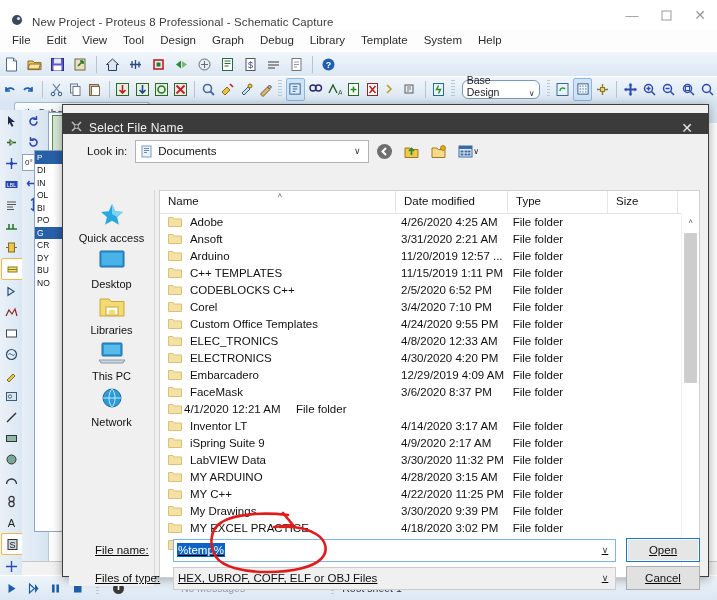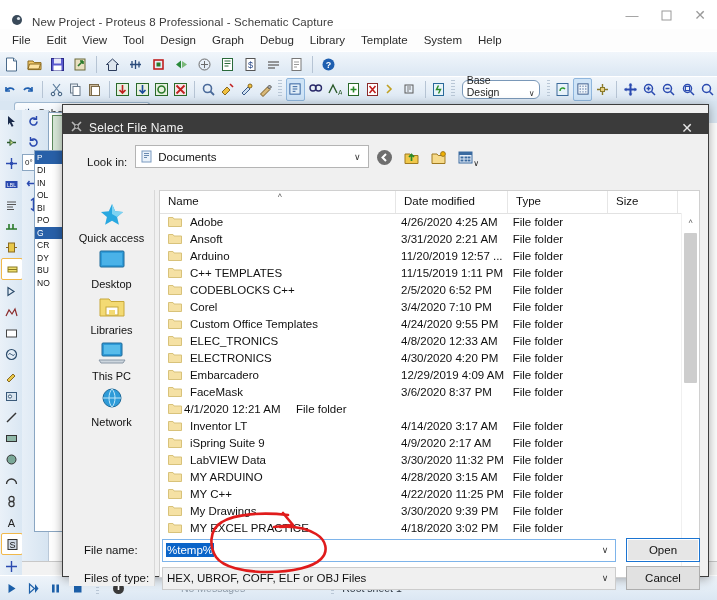--- a/index.html
+++ b/index.html
@@ -84,21 +84,21 @@
     position:absolute;left:62px;top:104px;width:645px;height:471px;
     background:#f0f0f0;border:1px solid #3d3d3d;
     box-shadow:0 2px 10px rgba(0,0,0,.35);
   }
   .dlg-title{height:29px;background:#3b3b3b;display:flex;align-items:center;color:#f2f2f2;margin-top:8px;}
   .dlg-ico{width:26px;text-align:center;font-size:12px;color:#c9c9c9;}
   .dlg-title-text{font-size:12px;letter-spacing:.2px;}
   .dlg-x{margin-left:auto;width:42px;height:29px;display:flex;align-items:center;justify-content:center;font-size:14px;color:#e8e8e8;}
   .dlg-body{position:absolute;left:0;right:0;top:29px;bottom:0;background:#f0f0f0;}
   
-  .lookin{display:flex;align-items:flex-end;height:34px;padding-left:24px;}
+  .lookin{display:flex;align-items:center;height:34px;padding-left:24px;}
   .lookin-label{font-size:11.5px;color:#1b1b1b;margin-right:8px;}
   .lookin-combo{
     width:228px;height:21px;background:#fff;border:1px solid #b4b4b4;
     display:flex;align-items:center;padding:0 2px;
   }
   .lookin-combo .folder-ico{width:16px;height:15px;display:flex;align-items:center;justify-content:center;}
   .lookin-combo .lv{flex:1;font-size:11.5px;color:#111;padding-left:4px;}
   .lookin-combo .lar{width:18px;text-align:center;font-size:9px;color:#333;}
   .nav-ico{width:24px;height:22px;display:flex;align-items:center;justify-content:center;margin-left:3px;}
   
@@ -124,21 +124,21 @@
   .frow .fn{width:212px;padding-left:6px;white-space:nowrap;overflow:hidden;}
   .frow .fd{width:112px;}
   .frow .ft{width:100px;}
   .frow .fs{width:70px;}
   
   .fl-sb{position:absolute;right:0;top:22px;bottom:0;width:17px;background:#fff;border-left:1px solid #f0f0f0;}
   .sb-arrow{height:17px;display:flex;align-items:center;justify-content:center;font-size:8px;color:#606060;}
   .sb-thumb{position:absolute;left:2px;right:2px;top:20px;height:150px;background:#cdcdcd;border-radius:1px;}
   .sb-down{position:absolute;bottom:0;left:0;right:0;}
   
-  .fld-row{position:absolute;left:21px;right:8px;display:flex;align-items:center;}
+  .fld-row{position:absolute;left:32px;right:8px;display:flex;align-items:center;text-decoration:underline;}
   .fld-label{width:78px;font-size:11.5px;color:#111;}
   .fld-combo{
     flex:1;height:21px;background:#fff;border:1px solid #7eb4ea;display:flex;align-items:center;
   }
   .fld-combo.plain{border:1px solid #cccccc;background:#f0f0f0;}
   .fld-val{flex:1;font-size:11.5px;color:#111;padding-left:4px;}
   .fld-val.selected{background:#0a64c8;color:#fff;display:inline-block;flex:0 0 auto;margin-left:3px;padding:1px 1px;}
   .fld-arrow{width:20px;text-align:center;font-size:9px;color:#333;}
   .dlg-btn{
     width:72px;height:22px;margin-left:10px;font-size:11.5px;color:#111;

